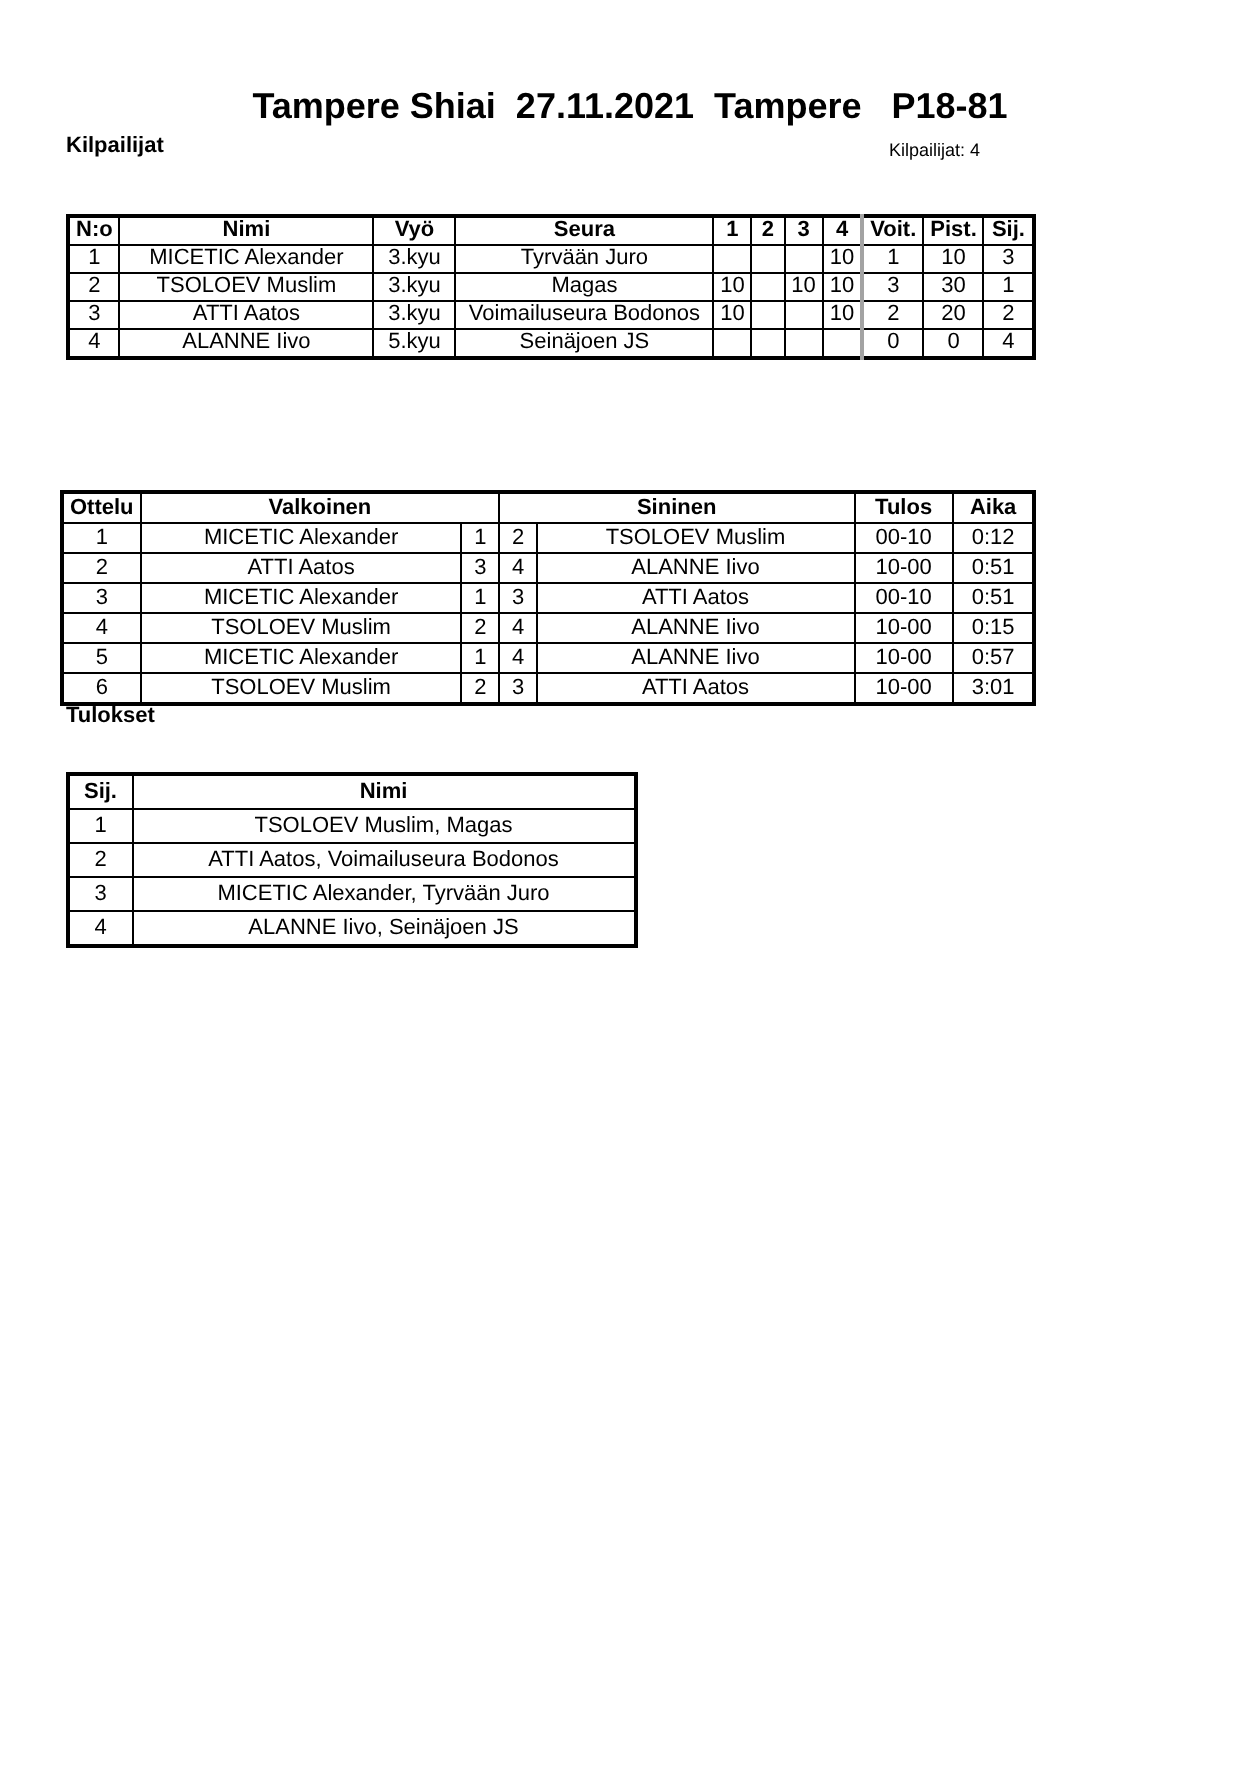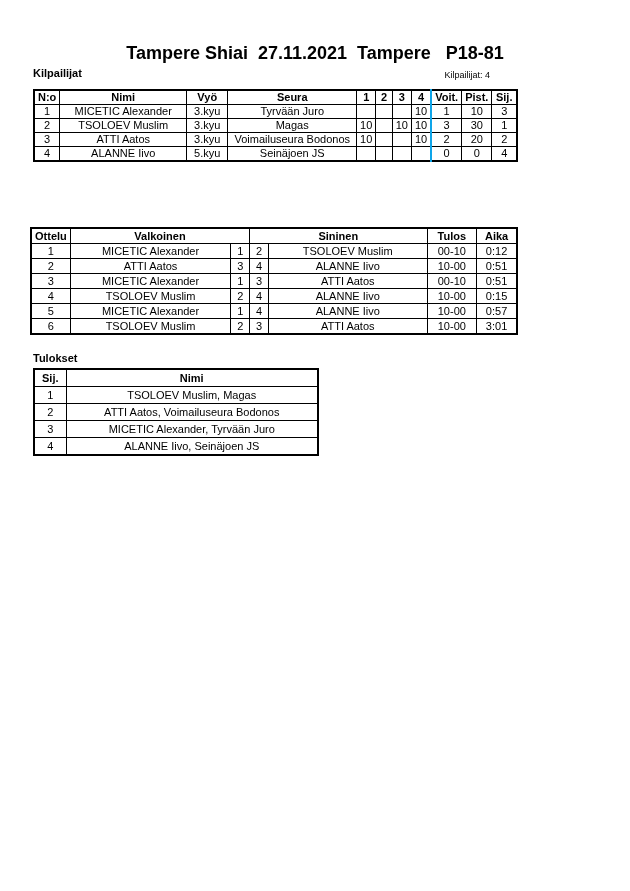--- a/index.html
+++ b/index.html
@@ -18,32 +18,32 @@
   .section-title {
     position: absolute; font-size: 11px; font-weight: bold; text-align: left;
   }
   #comp-title    { top: 67px;  left: 33px; width: 440px; }
   #matches-title { top: 215px; left: 30px; width: 543px; }
   #results-title { top: 352px; left: 33px; width: 284px; }
   #count-label   { position: absolute; top: 70px; right: 28px; font-size: 9px; }
 
   table {
     position: absolute; border-collapse: collapse; table-layout: fixed;
-    font-size: 11px; background: #fff;
+    font-size: 11px; background: #fff; margin-top: 18px;
   }
   .outer { border: 2px solid #000; }
   td, th {
     border: 1px solid #000; padding: 0 3px;
     line-height: 13px; vertical-align: middle;
     overflow: hidden; white-space: nowrap;
   }
   th { font-weight: bold; }
   .ctr { text-align: center; }
   .lft { text-align: center; }
-  .thick-l { border-left: 2px solid #0ea5e9; }
+  .thick-l { border-left: 2px solid #a3a3a3; }
 
   #table1 { top: 89px;  left: 33px; }
   #table2 { top: 227px; left: 30px; }
   #table3 { top: 368px; left: 33px; }
   #table1 td, #table1 th { height: 13px; }
   #table2 td, #table2 th { height: 14px; }
   #table3 td, #table3 th { height: 16px; }
 </style>
 </head>
 <body>

